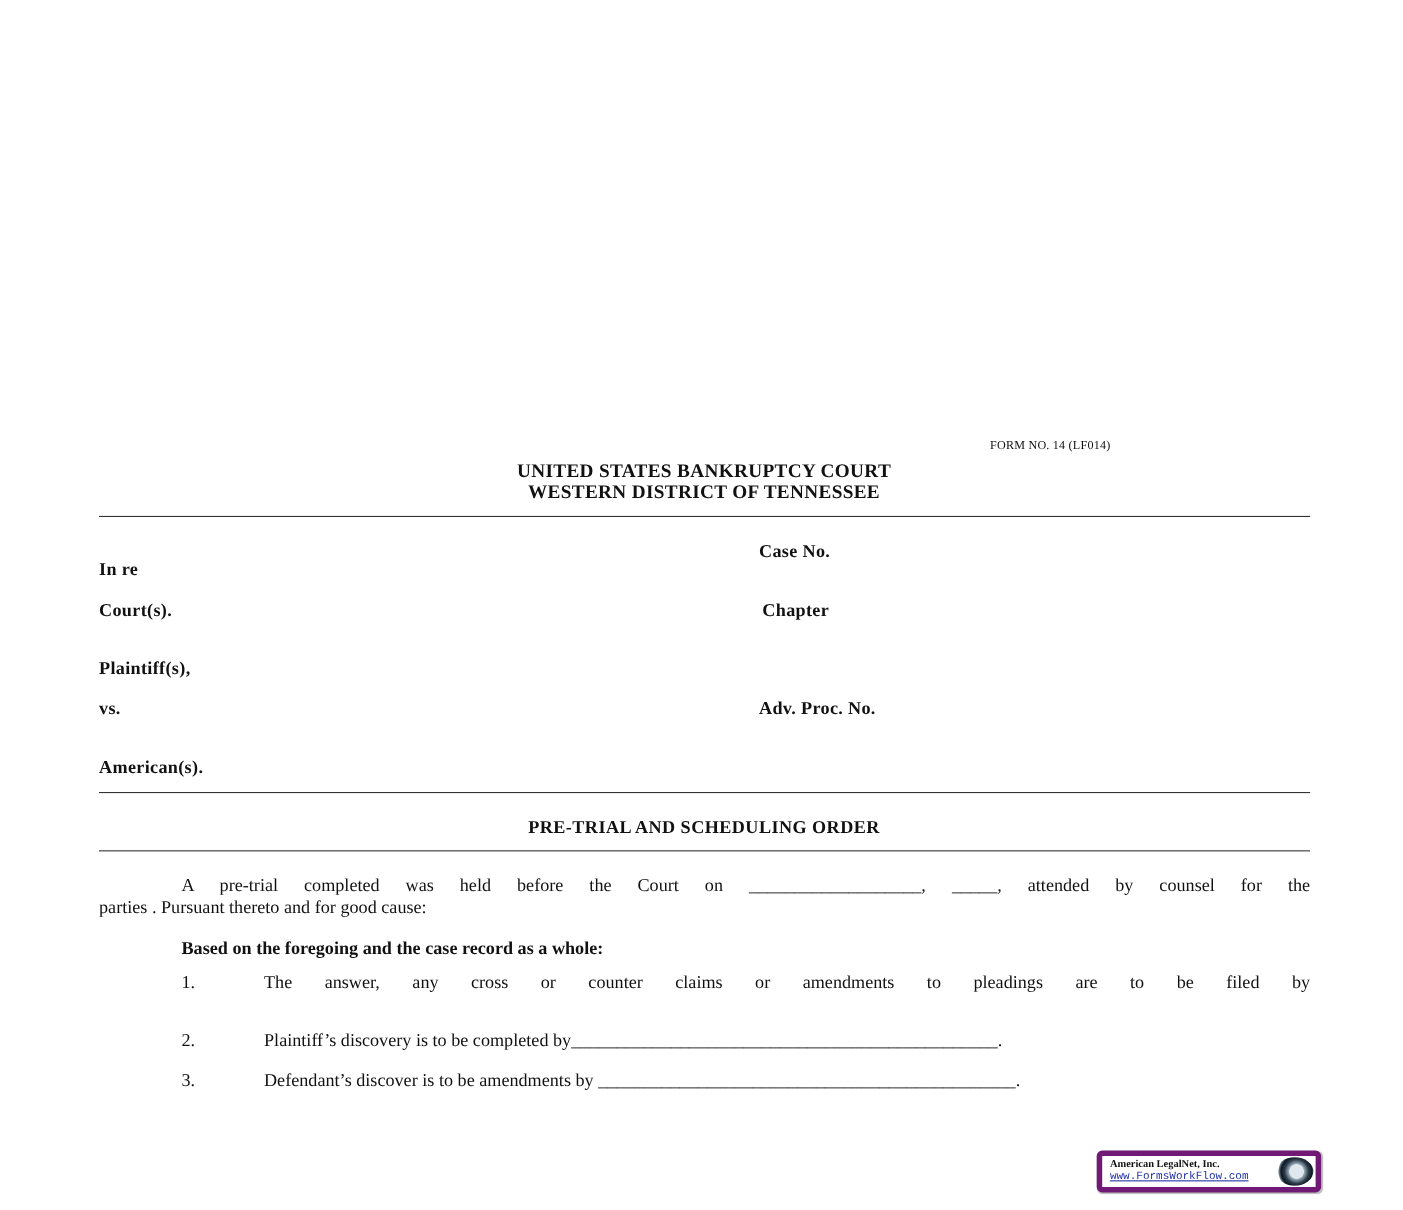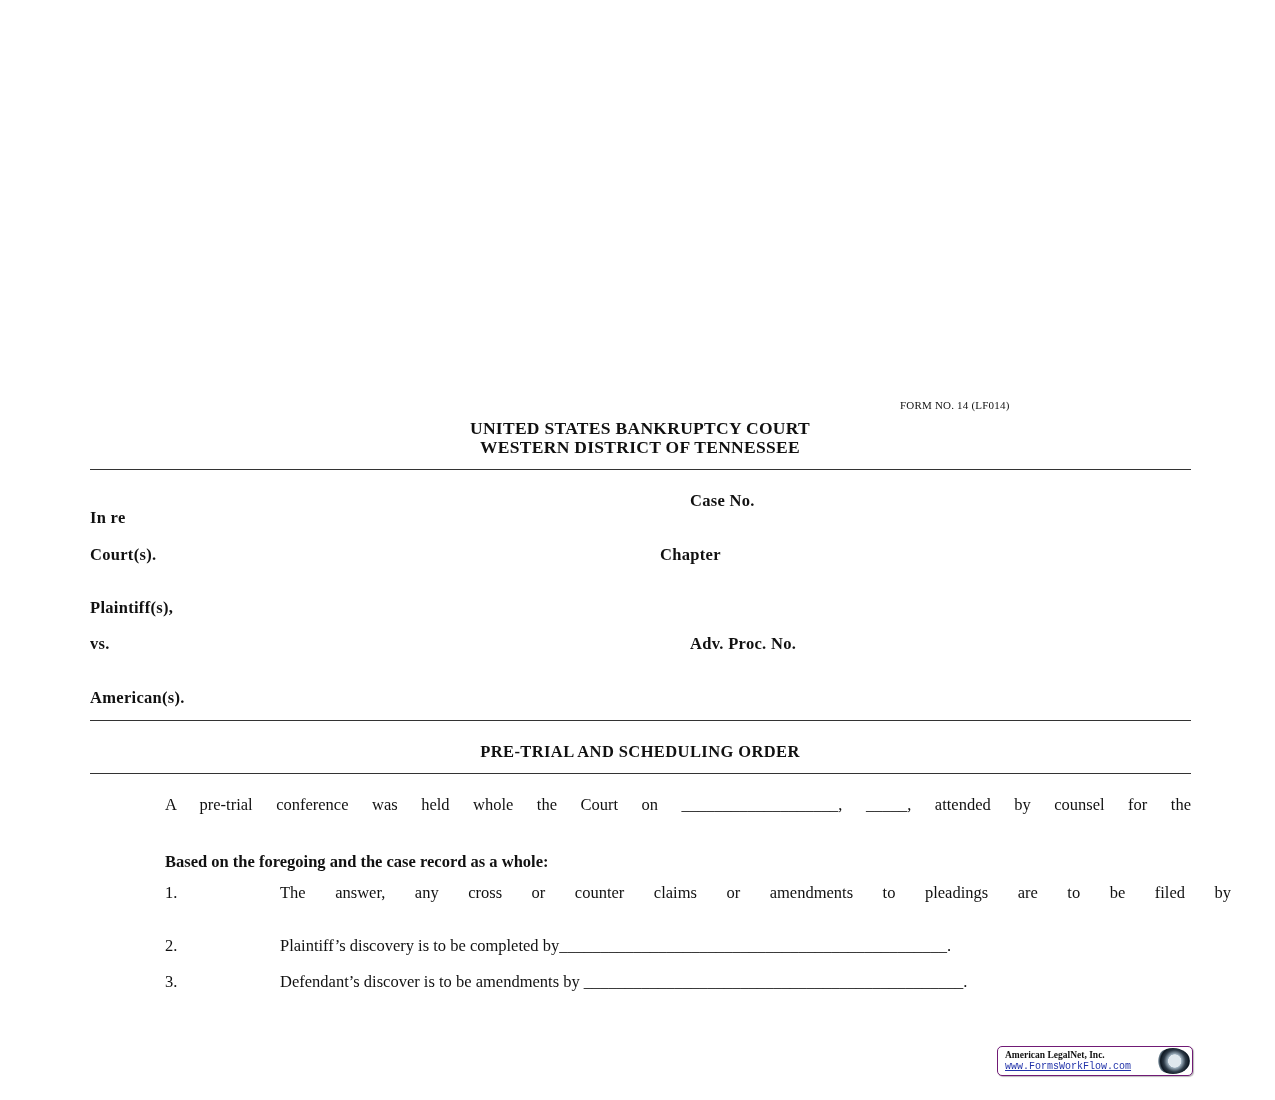--- a/index.html
+++ b/index.html
@@ -12,25 +12,25 @@
     .court { left: 0; width: 1280px; text-align: center; font-weight: bold; font-size: 17.5px; letter-spacing: 0.3px; }
     .court1 { top: 418px; }
     .court2 { top: 437px; }
     .rule { left: 90px; width: 1101px; height: 0; border-top: 1px solid #333; }
     .cap { font-weight: bold; font-size: 16.5px; letter-spacing: 0.3px; }
     .title { left: 0; width: 1280px; text-align: center; font-weight: bold; font-size: 16.5px; letter-spacing: 0.4px; top: 742px; }
     .para { left: 90px; width: 1101px; font-size: 16.5px; line-height: 20px; text-align: justify; }
     .para .indent { display: inline-block; width: 75px; }
     .bold-line { left: 165px; top: 852px; font-weight: bold; font-size: 16.5px; }
     .item-num { left: 165px; font-size: 16.5px; }
-    .item-text { left: 240px; width: 951px; font-size: 16.5px; line-height: 19px; margin-left: 40px; }
+    .item-text { left: 240px; width: 951px; font-size: 16.5px; line-height: 19px; }
     .item1-text { text-align: justify; text-align-last: justify; }
     .badge {
       left: 997px; top: 1046px; width: 194px; height: 28px;
-      border: 1px solid #701a75; border-radius: 5px; background: #fff;
+      border: 5px solid #701a75; border-radius: 5px; background: #fff;
       box-shadow: 1px 1px 1px #bbb;
     }
     .badge-name { left: 7px; top: 3px; font-size: 9.5px; font-weight: bold; }
     .badge-url { left: 7px; top: 14px; font-size: 10px; color: #2233aa; text-decoration: underline; font-family: Liberation Mono, monospace; }
     .badge-logo {
       right: 2px; top: 1px; width: 34px; height: 26px; border-radius: 50%;
       background: radial-gradient(circle at 55% 50%, #dfe8ee 0 28%, #9fb2c0 30%, #2c3a47 48%, #0e1822 62%, #6b7f8e 70%, #ffffff 74%);
     }
   </style>
 </head>
@@ -41,37 +41,38 @@
   <div class="abs form-no">FORM NO. 14 (LF014)</div>
   <div class="abs court court1">UNITED STATES BANKRUPTCY COURT</div>
   <div class="abs court court2">WESTERN DISTRICT OF TENNESSEE</div>
 
   <div class="abs rule" style="top:469px"></div>
 
   <div class="abs cap" style="left:90px; top:508px">In re</div>
   <div class="abs cap" style="left:690px; top:491px">Case No.</div>
 
   <div class="abs cap" style="left:90px; top:545px">Court(s).</div>
-  <div class="abs cap" style="left:660px; top:545px">Chapter</div>
+  <div class="abs cap" style="left:693px; top:545px">Chapter</div>
 
   <div class="abs cap" style="left:90px; top:598px">Plaintiff(s),</div>
 
   <div class="abs cap" style="left:90px; top:634px">vs.</div>
   <div class="abs cap" style="left:690px; top:634px">Adv. Proc. No.</div>
 
   <div class="abs cap" style="left:90px; top:688px">American(s).</div>
 
   <div class="abs rule" style="top:720px"></div>
 
   <div class="abs title">PRE-TRIAL AND SCHEDULING ORDER</div>
 
   <div class="abs rule" style="top:773px"></div>
 
   <div class="abs para" style="top:795px">
-    <div style="text-align:justify; text-align-last:justify;"><span class="indent"></span><span>A pre-trial conference was held whole the Court on ___________________, _____, attended by counsel for the</span></div>
+    <div style="text-align:justify; text-align-last:justify;"><span class="indent"></span><span>A pre-trial completed was held before the Court on ___________________, _____, attended by counsel for the</span></div>
+    <div>parties .  Pursuant thereto and for good cause:</div>
   </div>
 
   <div class="abs bold-line">Based on the foregoing and the case record as a whole:</div>
 
   <div class="abs item-num" style="top:883px">1.</div>
   <div class="abs item-text" style="top:883px">
     <div class="item1-text">The answer, any cross or counter claims or amendments to pleadings are to be filed by</div>
   </div>
 
   <div class="abs item-num" style="top:936px">2.</div>

